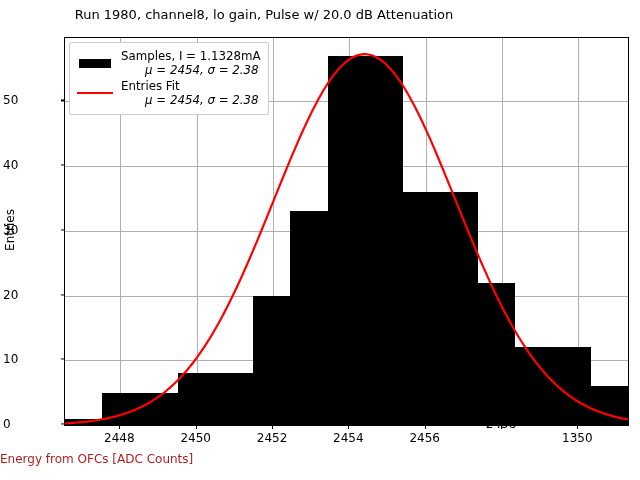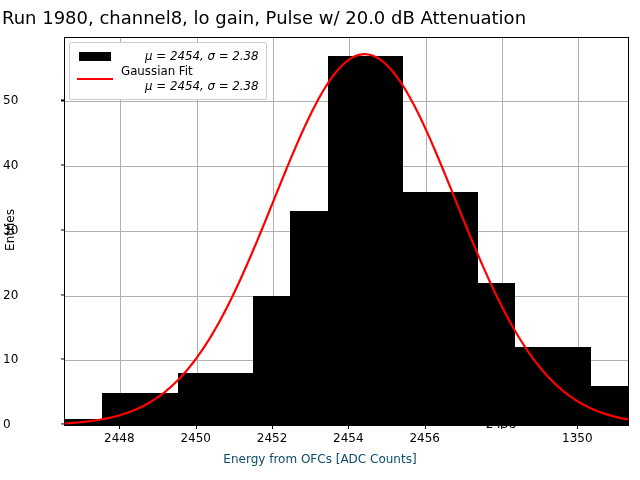--- a/index.html
+++ b/index.html
@@ -14,21 +14,21 @@
     background: #ffffff;
     font-family: "DejaVu Sans", sans-serif;
     overflow: hidden;
   }
   #title {
     position: absolute;
     left: 0;
     top: 7px;
     width: 528px;
     text-align: center;
-    font-size: 18px;
+    font-size: 13px;
     color: #000000;
     letter-spacing: 0px;
   }
   #plot-area {
     position: absolute;
     left: 64px;
     top: 37px;
     width: 563px;
     height: 387px;
     border: 1.1px solid #000000;
@@ -97,23 +97,22 @@
     font-size: 12px;
     color: #000000;
     transform: translate(-50%, -50%) rotate(-90deg);
     white-space: nowrap;
   }
   #xlabel {
     position: absolute;
     left: 0;
     top: 452px;
     width: 640px;
-    text-align: center;
-    font-size: 12px;
-    color: #0c4a6e;
+    font-size: 12px;
+    color: #b91c1c;
   }
   #legend {
     position: absolute;
     left: 69px;
     top: 42px;
     background: #ffffff;
     border: 0.8px solid #cccccc;
     border-radius: 2px;
     padding: 5px 7px 5px 6px;
     font-size: 11.8px;
@@ -233,27 +232,28 @@
 
   <div id="ylabel">Entries</div>
   <div id="xlabel">Energy from OFCs [ADC Counts]</div>
 
   <div id="legend">
     <div class="legend-row">
       <span class="legend-handle">
         <span class="swatch-patch"></span>
       </span>
       <span class="legend-text-block">
+        <span>Samples, I = 1.1328mA</span>
         <span class="legend-line2 ital">μ = 2454, σ = 2.38</span>
       </span>
     </div>
     <div class="legend-row">
       <span class="legend-handle">
         <span class="swatch-line"></span>
       </span>
       <span class="legend-text-block">
-        <span>Gaussian Fit</span>
+        <span>Entries Fit</span>
         <span class="legend-line2 ital">μ = 2454, σ = 2.38</span>
       </span>
     </div>
   </div>
 
 </div>
 
 </body></html>

